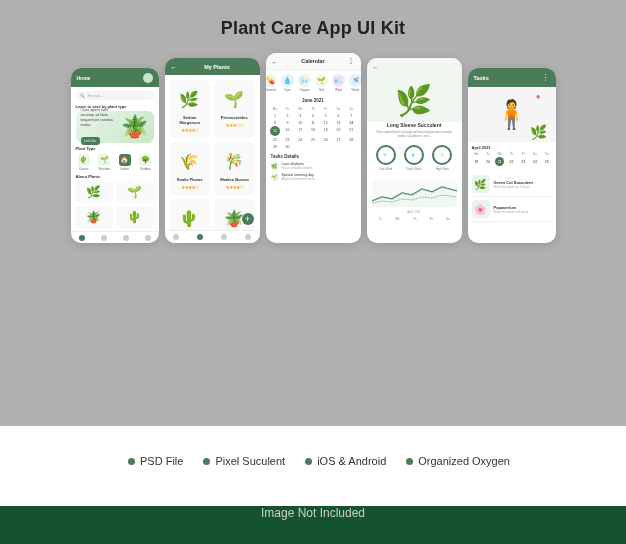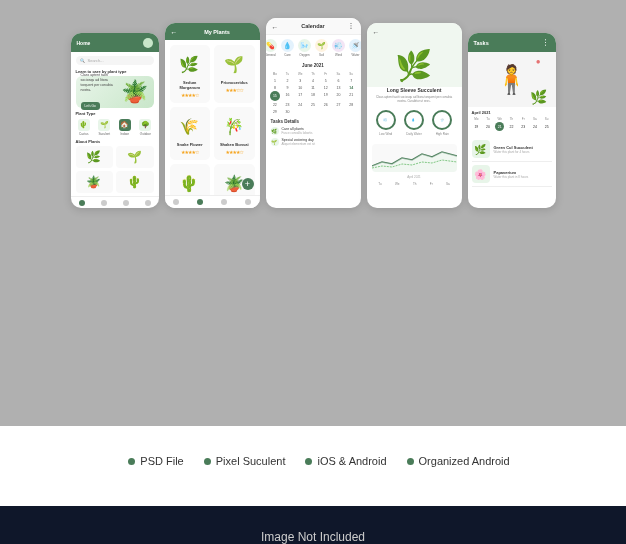--- a/index.html
+++ b/index.html
@@ -524,35 +524,36 @@
       border-radius: 50%;
       background: #4a7c59;
     }
     .feature-label {
       font-size: 11px;
       color: #333;
     }
 
     
     .gray-bar {
-      background: #0f172a;
+      background: #14532d;
       height: 38px;
       display: flex;
-      align-items: flex-end;
+      align-items: flex-start;
       justify-content: center;
     }
     .gray-bar-text {
       font-size: 12px;
       color: #ccc;
     }
   </style>
 </head>
 <body>
 
 <div class="main-area">
+  <div class="page-title">Plant Care App UI Kit</div>
 
   <div class="phones-row">
 
     <div class="phone phone-sm">
       <div class="p1-header">
         <span class="p1-header-label">Home</span>
         <div class="p1-avatar"></div>
       </div>
       <div class="p1-search">
         <span>🔍</span>
@@ -859,20 +860,20 @@
     <div class="feature-item">
       <div class="feature-dot"></div>
       <span class="feature-label">Pixel Suculent</span>
     </div>
     <div class="feature-item">
       <div class="feature-dot"></div>
       <span class="feature-label">iOS &amp; Android</span>
     </div>
     <div class="feature-item">
       <div class="feature-dot"></div>
-      <span class="feature-label">Organized Android</span>
+      <span class="feature-label">Organized Oxygen</span>
     </div>
   </div>
 </div>
 
 <div class="gray-bar">
   <span class="gray-bar-text">Image Not Included</span>
 </div>
 
 </body></html>

